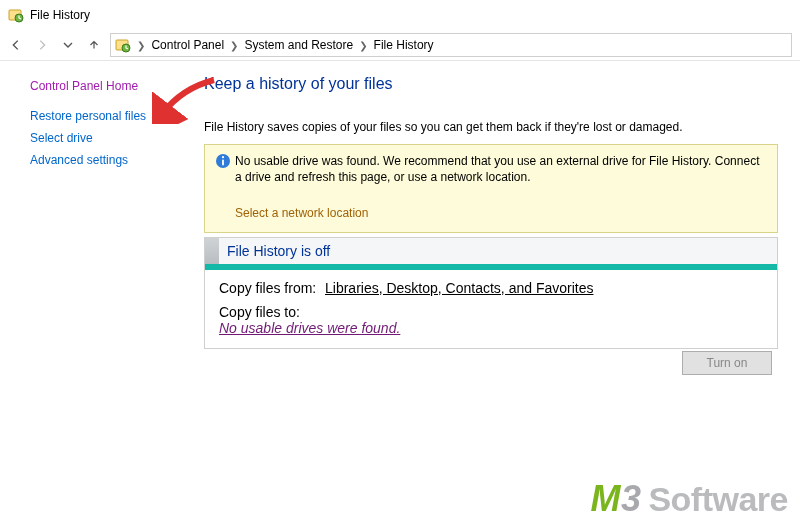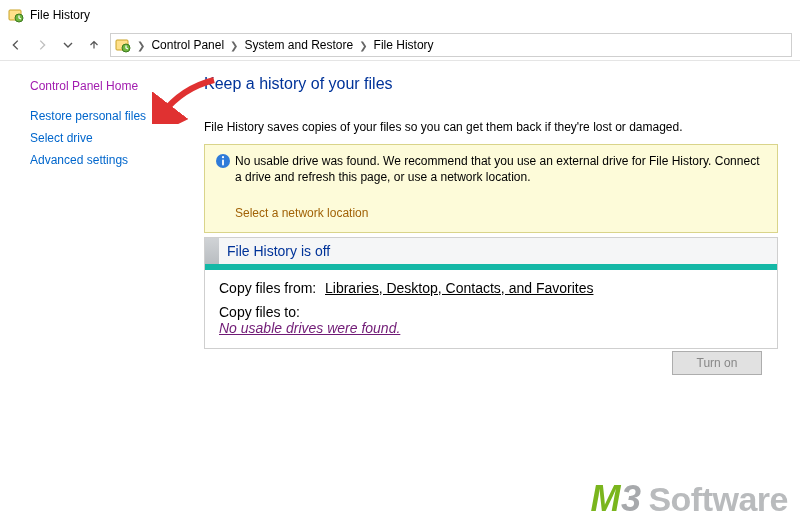--- a/index.html
+++ b/index.html
@@ -142,21 +142,21 @@
     padding: 10px 14px 12px 14px;
     font-size: 14px;
   }
   .statusbox .row { display: flex; margin-bottom: 8px; }
   .statusbox .row:last-child { margin-bottom: 0; flex-direction: column; }
   .statusbox .lbl { width: 106px; color:#000; }
   .statusbox .val { color:#000;text-decoration:underline; }
   .statusbox .val.italic { font-style: italic; color: #701a75; }
   .actionbtn {
     position: absolute;
-    right: 38px;
+    right: 28px;
     top: 290px;
     width: 88px;
     height: 22px;
     background: #e1e1e1;
     border: 1px solid #adadad;
     color: #888;
     font-size: 12px;
     display: flex;
     align-items: center;
     justify-content: center;

